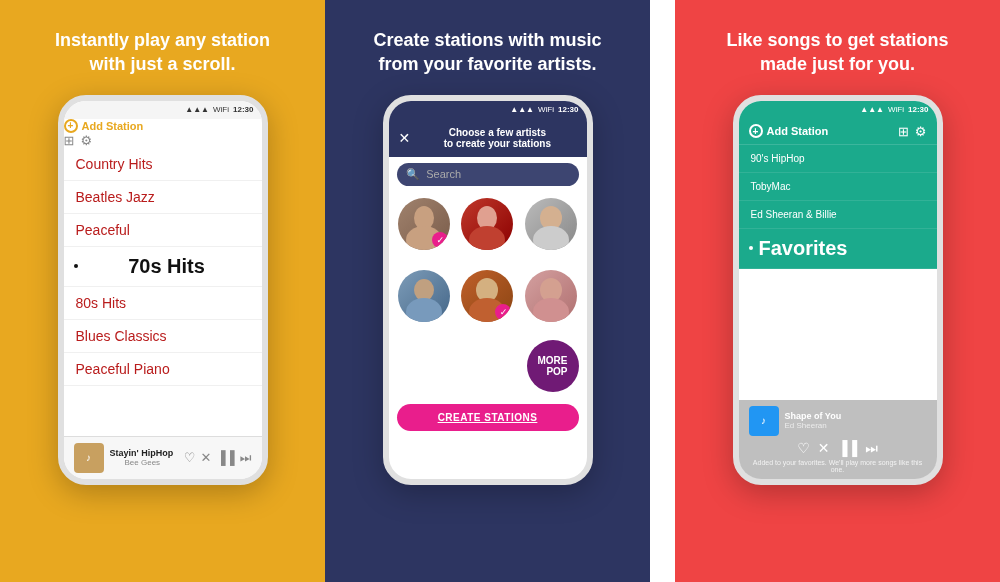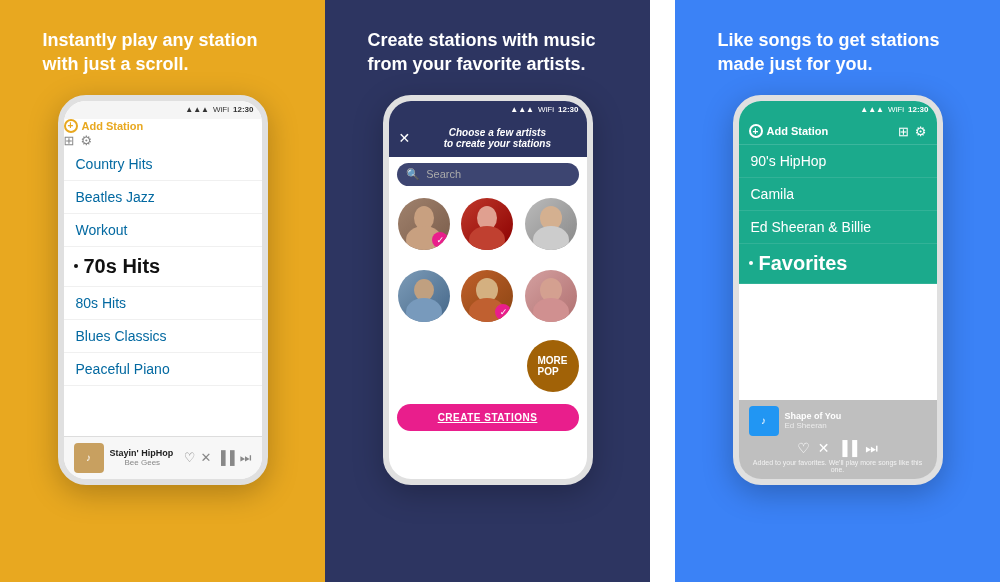--- a/index.html
+++ b/index.html
@@ -16,27 +16,27 @@
       flex: 1;
       display: flex;
       flex-direction: column;
       align-items: center;
       justify-content: flex-start;
       padding: 28px 20px 0;
       position: relative;
     }
     .panel-1 { background-color: #E8A820; }
     .panel-2 { background-color: #2D3561; }
-    .panel-3 { background-color: #3b82f6; margin-left: 25px; }
+    .panel-3 { background-color: #ef4444; margin-left: 25px; }
 
     .panel-headline {
       font-size: 18px;
       font-weight: 700;
       color: #fff;
-      text-align: left;
+      text-align: center;
       margin-bottom: 18px;
       line-height: 1.35;
       max-width: 240px;
     }
 
     
     .phone {
       width: 210px;
       height: 390px;
       background: #fff;
@@ -89,30 +89,31 @@
       font-size: 13px;
     }
 
     .station-list {
       padding: 0;
       list-style: none;
     }
     .station-item {
       padding: 8px 12px;
       font-size: 14px;
-      color: #0369a1;
+      color: #b91c1c;
       font-weight: 500;
       border-bottom: 1px solid #f0f0f0;
     }
     .station-item.active {
       font-size: 20px;
       font-weight: 800;
       color: #111;
       padding-left: 20px;
       position: relative;
+      text-align: center;
     }
     .station-item.active::before {
       content: '';
       position: absolute;
       left: 10px;
       top: 50%;
       transform: translateY(-50%);
       width: 4px;
       height: 4px;
       background: #111;
@@ -181,21 +182,20 @@
       color: #fff;
       font-size: 14px;
       cursor: pointer;
     }
     .phone-2-header .header-text {
       flex: 1;
       color: #fff;
       font-size: 10px;
       font-weight: 600;
       text-align: center;
-      font-style: italic;
     }
     .search-bar {
       background: #3D4571;
       margin: 6px 8px;
       border-radius: 20px;
       padding: 5px 10px;
       display: flex;
       align-items: center;
       gap: 6px;
       color: #aaa;
@@ -250,39 +250,39 @@
     }
     .artist-name.selected-name { font-weight: 700; }
 
     
     .av-ed { background: linear-gradient(135deg, #a0826d, #7a5c4a); }
     .av-sam { background: linear-gradient(135deg, #c0392b, #8B0000); }
     .av-adele { background: linear-gradient(135deg, #bbb, #888); }
     .av-john { background: linear-gradient(135deg, #7d9cb8, #456789); }
     .av-billie { background: linear-gradient(135deg, #c0602a, #8B4513); }
     .av-camila { background: linear-gradient(135deg, #d4a0a0, #b07070); }
-    .av-more { background: #a16207; font-size: 9px; color: #fff; font-weight: 700; text-align: left; }
+    .av-more { background: #701a75; font-size: 9px; color: #fff; font-weight: 700; text-align: right; }
 
     .create-stations-btn {
       margin: 6px 8px 0;
       background: #E91E8C;
       color: #fff;
       border: none;
       border-radius: 20px;
       padding: 8px;
       font-size: 10px;
       font-weight: 700;
       text-align: center;
       width: calc(100% - 16px);
       letter-spacing: 0.5px;
       text-decoration: underline;
     }
     .station-item-teal {
       padding: 8px 12px;
-      font-size: 14px;
+      font-size: 10px;
       color: #fff;
       font-weight: 500;
       border-bottom: 1px solid rgba(255,255,255,0.1);
     }
     .station-item-teal.active {
       font-size: 20px;
       font-weight: 800;
       padding-left: 20px;
       position: relative;
     }
@@ -396,21 +396,21 @@
       </div>
       <div class="phone-header-icons">
         <span>⊞</span>
         <span>⚙</span>
       </div>
     </div>
 
     <ul class="station-list">
       <li class="station-item">Country Hits</li>
       <li class="station-item">Beatles Jazz</li>
-      <li class="station-item">Workout</li>
+      <li class="station-item">Peaceful</li>
       <li class="station-item active">70s Hits</li>
       <li class="station-item">80s Hits</li>
       <li class="station-item">Blues Classics</li>
       <li class="station-item">Peaceful Piano</li>
     </ul>
 
     <div class="now-playing-bar">
       <div class="now-playing-thumb">♪</div>
       <div class="now-playing-info">
         <div class="now-playing-title">Stayin' HipHop</div>
@@ -537,21 +537,21 @@
         <span>Add Station</span>
       </div>
       <div class="phone-header-icons" style="color:#fff;">
         <span>⊞</span>
         <span>⚙</span>
       </div>
     </div>
 
     <div style="background:#1BAA8C;">
       <div class="station-item-teal">90's HipHop</div>
-      <div class="station-item-teal">Camila</div>
+      <div class="station-item-teal">TobyMac</div>
       <div class="station-item-teal">Ed Sheeran &amp; Billie</div>
       <div class="station-item-teal active">Favorites</div>
     </div>
 
     <div class="now-playing-bar-teal">
       <div class="np-top">
         <div class="np-thumb-teal">♪</div>
         <div class="np-info">
           <div class="np-title">Shape of You</div>
           <div class="np-artist">Ed Sheeran</div>

